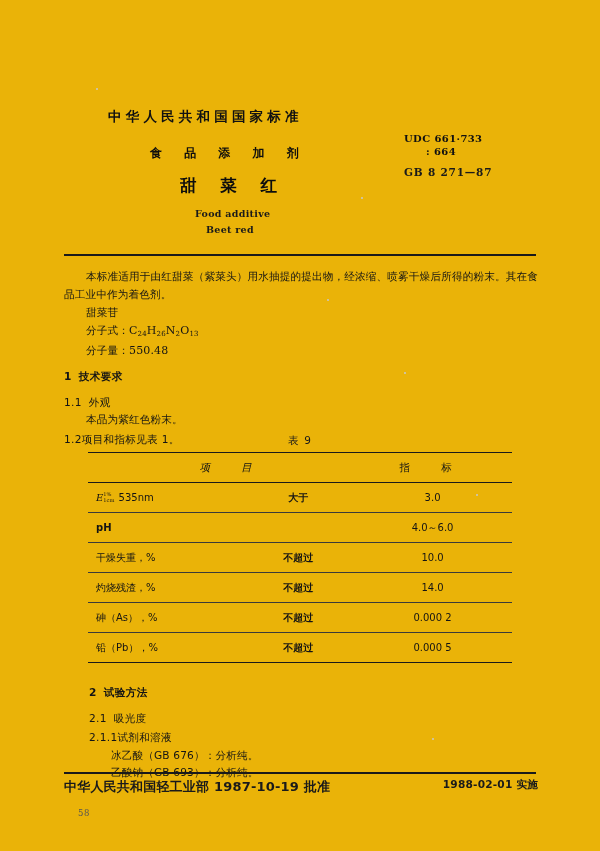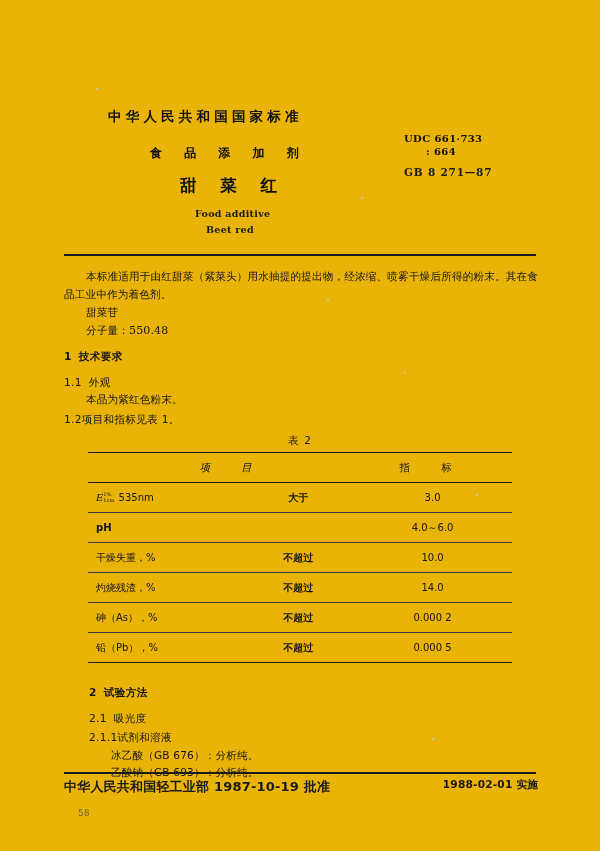--- a/index.html
+++ b/index.html
@@ -251,41 +251,44 @@
   </div>
 
   <div class="rule-top"></div>
 
   <div class="body-area">
 
     <p class="para">本标准适用于由红甜菜（紫菜头）用水抽提的提出物，经浓缩、喷雾干燥后所得的粉末。其在食品工业中作为着色剂。</p>
 
     <p class="ind1">甜菜苷</p>
 
+    <p class="ind1">
+      <span>分子式：</span><span class="formula"><span>C</span><sub>24</sub><span>H</span><sub>26</sub><span>N</span><sub>2</sub><span>O</span><sub>13</sub></span>
+    </p>
 
     <p class="ind1">
       <span>分子量：</span><span class="formula">550.48</span>
     </p>
 
     <p class="sec-h">
       <span class="num">1</span><span>技术要求</span>
     </p>
 
     <p class="subsec">
       <span class="num">1.1</span><span>外观</span>
     </p>
 
     <p class="ind1">本品为紫红色粉末。</p>
 
     <p class="subsec-tight">
       <span class="num">1.2</span><span>项目和指标见表 1。</span>
     </p>
   </div>
 
-  <div class="tbl-cap">表 2</div>
+  <div class="tbl-cap">表 9</div>
 
   <div class="tbl-wrap">
     <table class="spec">
       <tbody>
         <tr>
           <td class="col-item rule-hvy hdr-item" colspan="2">项        目</td>
           <td class="col-val rule-hvy hdr-val">指        标</td>
         </tr>
 
         <tr>

